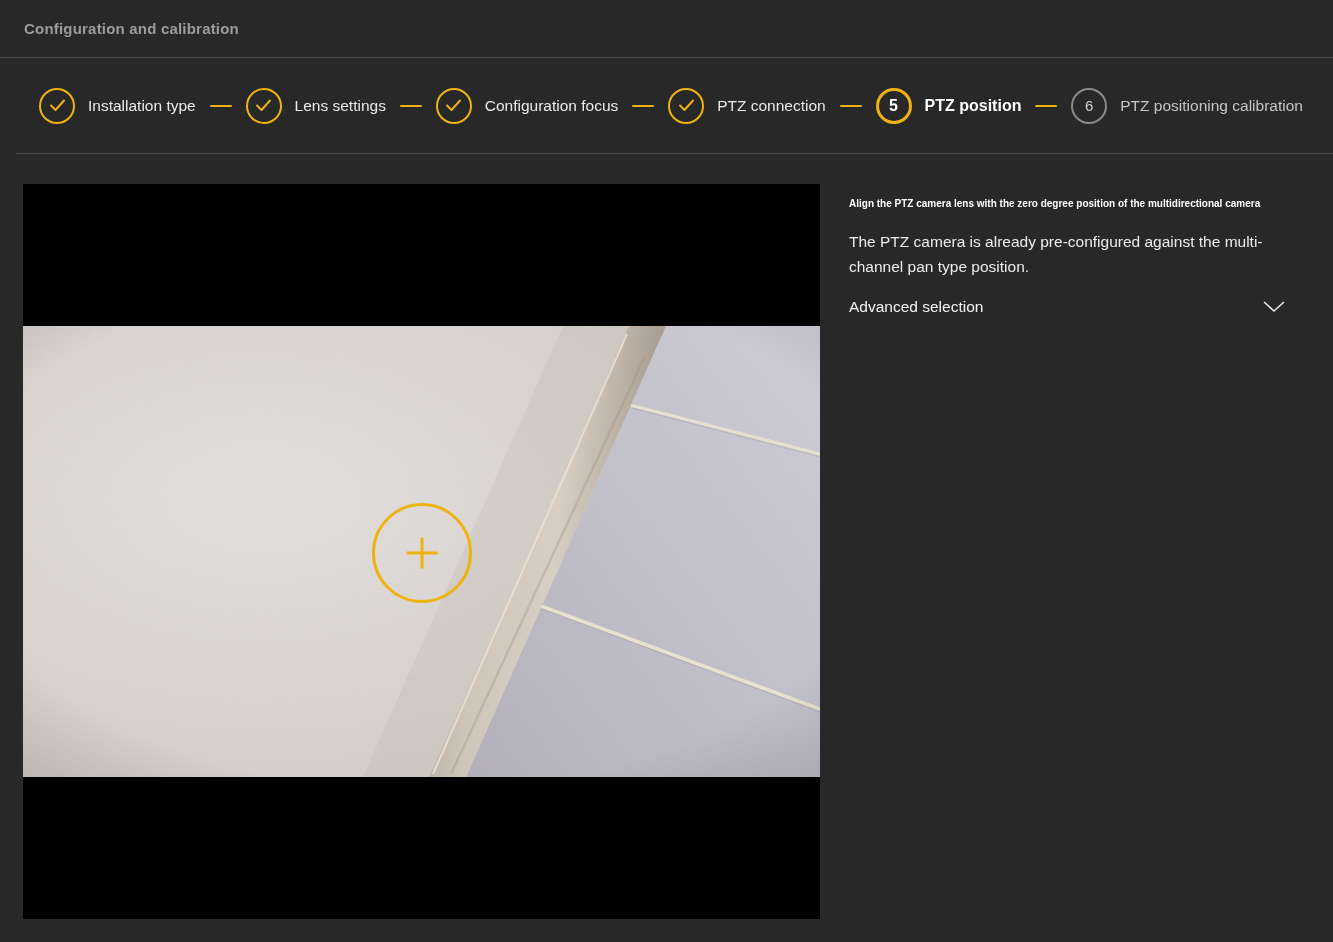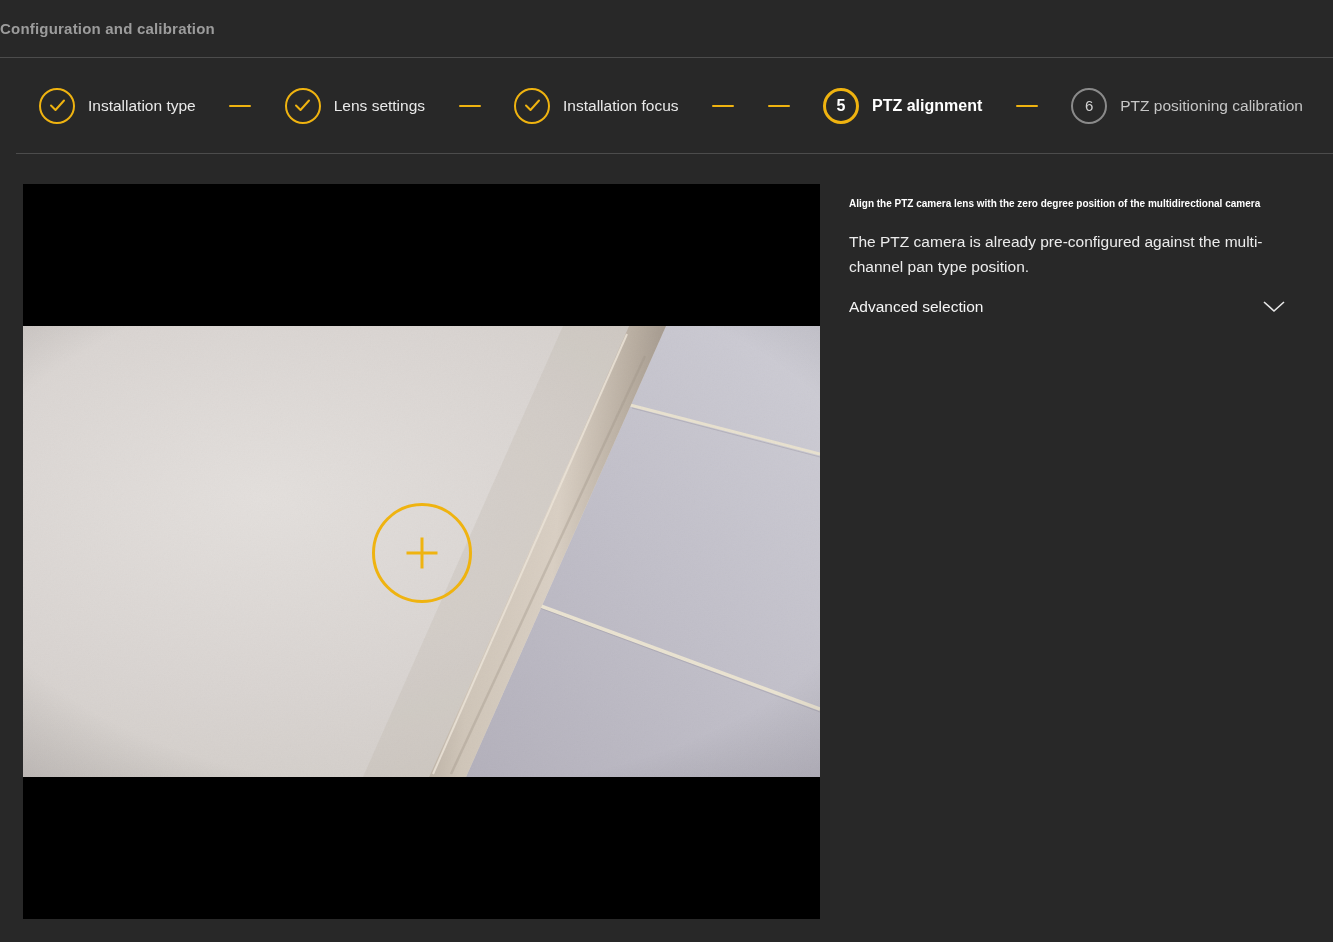--- a/index.html
+++ b/index.html
@@ -11,21 +11,21 @@
   *{margin:0;padding:0;box-sizing:border-box;}
   html,body{background:var(--bg);}
   body{
     width:1333px;height:942px;position:relative;overflow:hidden;
     font-family:"Liberation Sans","DejaVu Sans",sans-serif;
     -webkit-font-smoothing:antialiased;
   }
   
   .hdr{
     position:absolute;left:0;top:0;width:100%;height:58px;
-    display:flex;align-items:center;
+    display:flex;align-items:center;padding-left:24px;
     border-bottom:1px solid var(--divider);
   }
   .hdr .title{color:#9c9c9c;font-size:15px;font-weight:bold;letter-spacing:.2px;}
   
   .stepper{
     position:absolute;left:16px;top:58px;width:100%;height:96px;
     display:flex;align-items:center;justify-content:space-between;
     padding:0 46px 0 23px;
     border-bottom:1px solid var(--divider);
   }
@@ -96,27 +96,35 @@
       </div>
       <div class="label">Lens settings</div>
     </div>
     <div class="connector"></div>
     <div class="step completed">
       <div class="circle">
         <svg width="17" height="13" viewBox="0 0 17 13">
           <polyline points="2,6.5 6.5,11 15,1.5" fill="none" stroke="#efb310" stroke-width="2" stroke-linecap="round" stroke-linejoin="round"></polyline>
         </svg>
       </div>
-      <div class="label">Installation focus</div>
+      <div class="label">Configuration focus</div>
     </div>
     <div class="connector"></div>
+    <div class="step completed">
+      <div class="circle">
+        <svg width="17" height="13" viewBox="0 0 17 13">
+          <polyline points="2,6.5 6.5,11 15,1.5" fill="none" stroke="#efb310" stroke-width="2" stroke-linecap="round" stroke-linejoin="round"></polyline>
+        </svg>
+      </div>
+      <div class="label">PTZ connection</div>
+    </div>
     <div class="connector"></div>
     <div class="step active">
       <div class="circle">5</div>
-      <div class="label">PTZ alignment</div>
+      <div class="label">PTZ position</div>
     </div>
     <div class="connector"></div>
     <div class="step upcoming">
       <div class="circle">6</div>
       <div class="label">PTZ positioning calibration</div>
     </div>
   </nav>
 
 <div class="video">
   <div class="photo">

